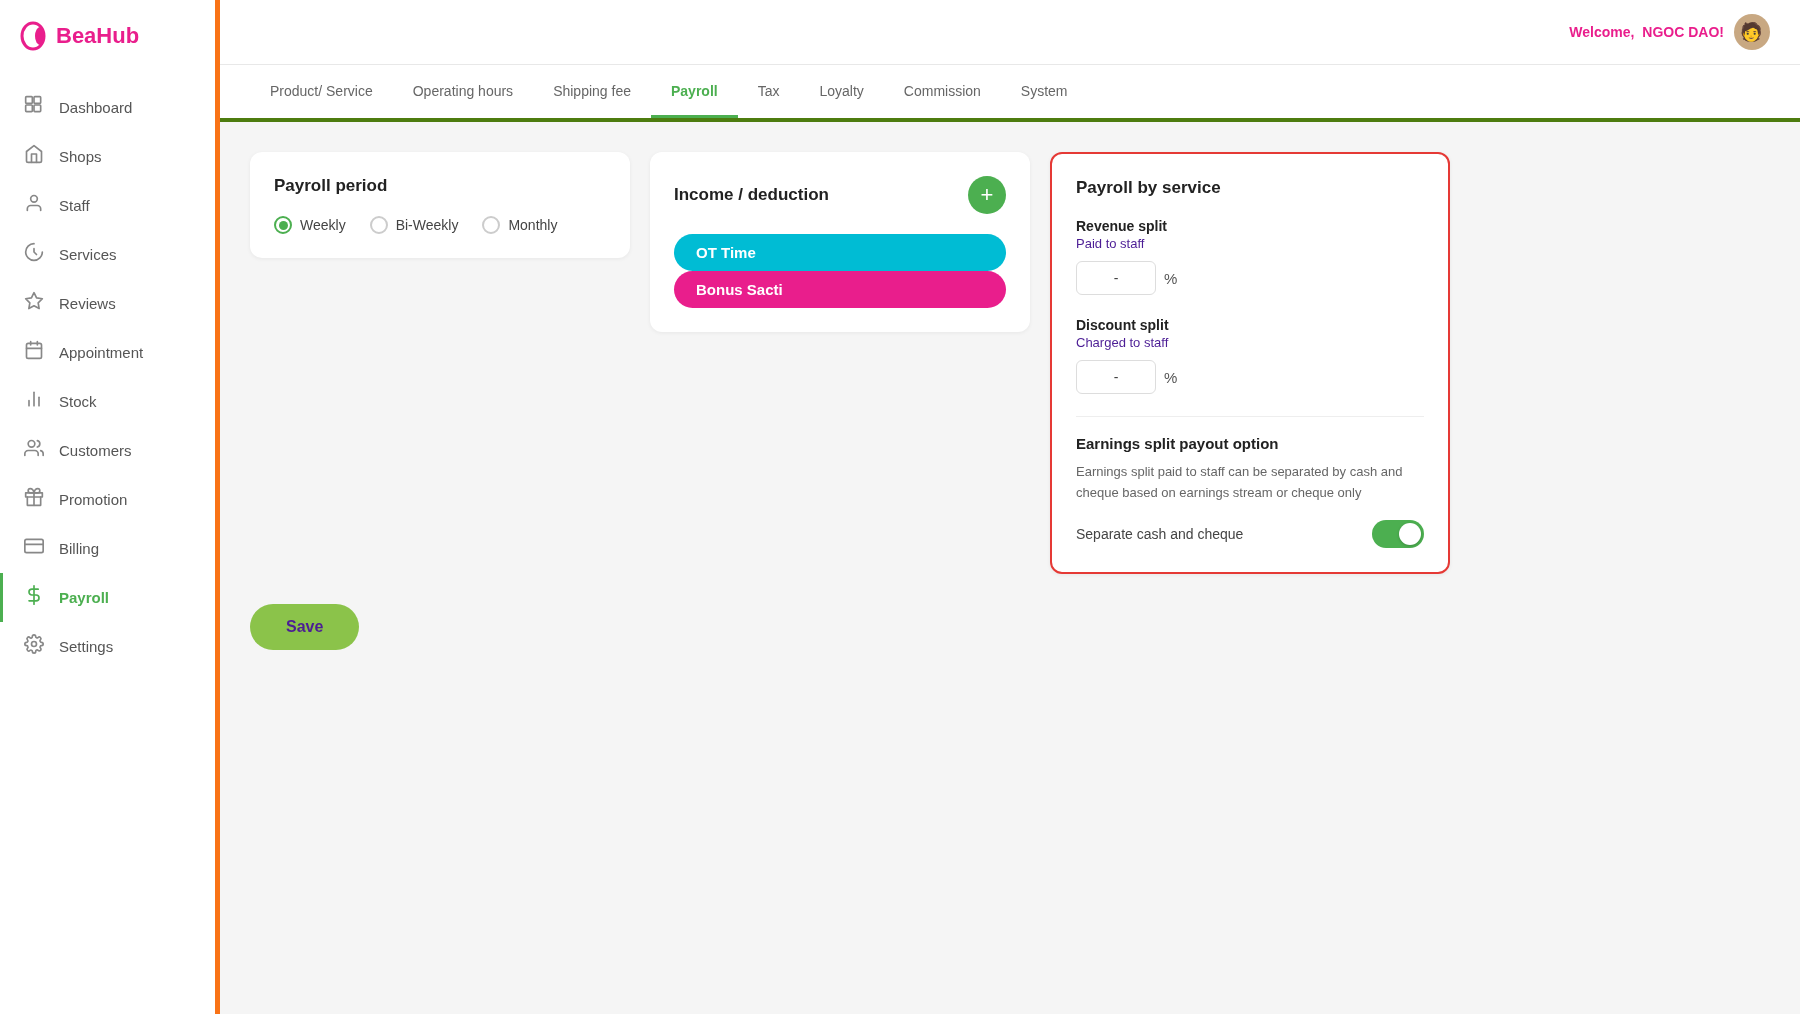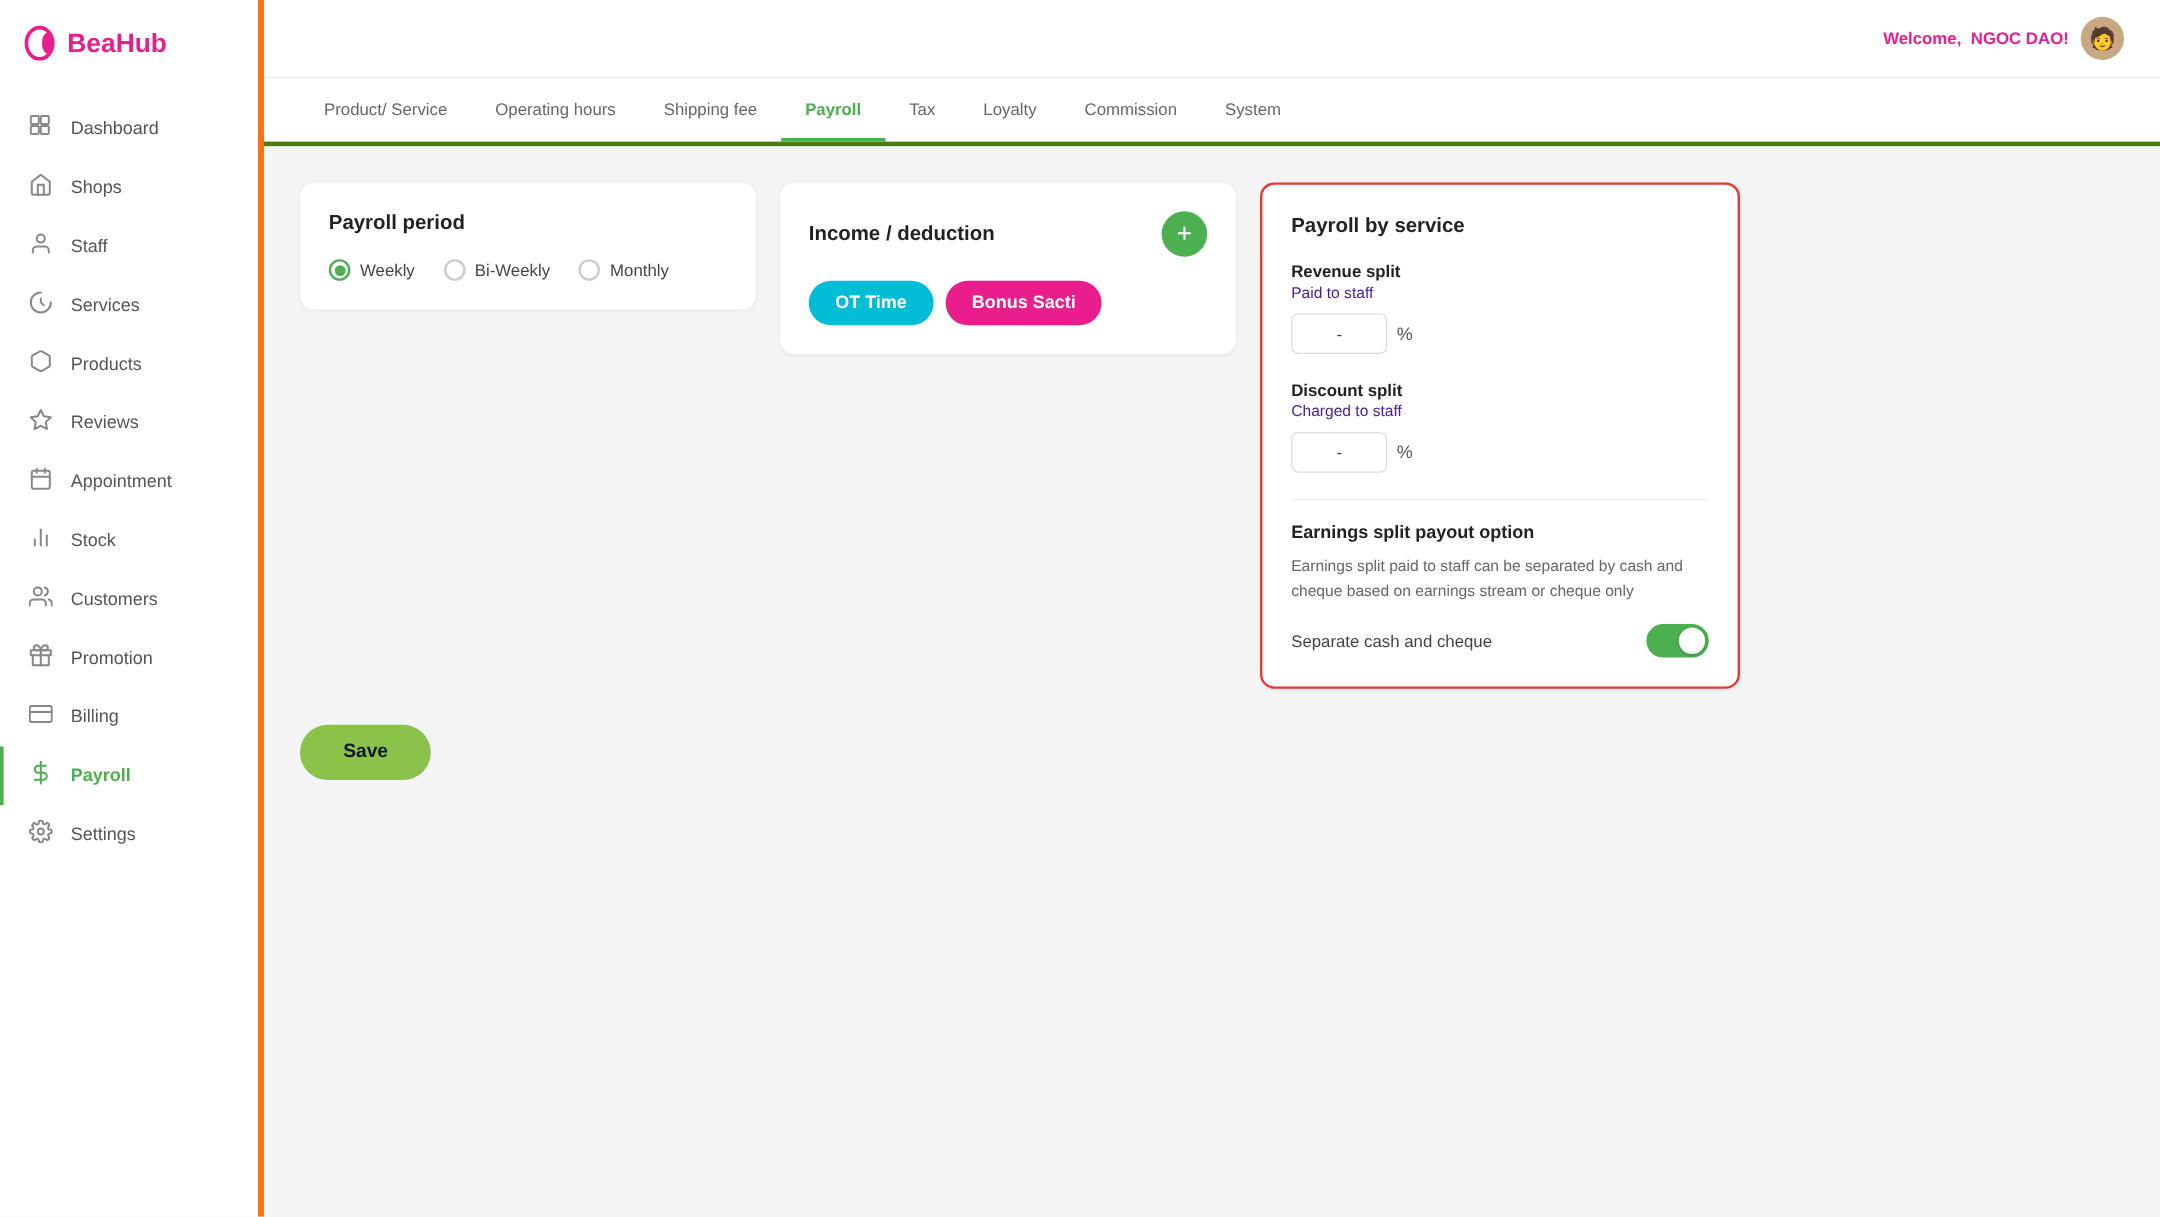--- a/index.html
+++ b/index.html
@@ -164,22 +164,22 @@
       font-size: 22px;
       display: flex;
       align-items: center;
       justify-content: center;
       cursor: pointer;
       border: none;
       line-height: 1;
     }
     .income-tags {
       display: flex;
-      gap: 10px;
       flex-wrap: wrap;
+      flex-direction: column;
     }
     .tag {
       padding: 10px 22px;
       border-radius: 24px;
       font-size: 15px;
       font-weight: 600;
       color: #fff;
       cursor: pointer;
     }
     .tag-cyan { background: #00bcd4; }
@@ -259,21 +259,21 @@
       background: #fff;
       top: 3px;
       right: 3px;
       box-shadow: 0 1px 3px rgba(0,0,0,0.2);
     }
 
     
     .save-section { margin-top: 30px; }
     .save-btn {
       background: #8bc34a;
-      color: #0f172a;
+      color: #4c1d95;
       border: none;
       border-radius: 24px;
       padding: 14px 36px;
       font-size: 16px;
       font-weight: 600;
       cursor: pointer;
     }
   </style>
 </head>
 <body>
@@ -320,28 +320,20 @@
     <span>Staff</span>
   </div>
       <div class="nav-item">
     <span class="nav-icon">
       <svg width="20" height="20" viewBox="0 0 24 24" fill="none" stroke="currentColor" stroke-width="2" stroke-linecap="round" stroke-linejoin="round">
             <path d="M12 2C6.5 2 2 6.5 2 12s4.5 10 10 10 10-4.5 10-10"></path>
             <path d="M12 8v4l3 3"></path>
           </svg>
     </span>
     <span>Services</span>
-  </div>
-      <div class="nav-item">
-    <span class="nav-icon">
-      <svg width="20" height="20" viewBox="0 0 24 24" fill="none" stroke="currentColor" stroke-width="2" stroke-linecap="round" stroke-linejoin="round">
-            <path d="M21 16V8a2 2 0 00-1-1.73l-7-4a2 2 0 00-2 0l-7 4A2 2 0 003 8v8a2 2 0 001 1.73l7 4a2 2 0 002 0l7-4A2 2 0 0021 16z"></path>
-          </svg>
-    </span>
-    <span>Products</span>
   </div>
       <div class="nav-item">
     <span class="nav-icon">
       <svg width="20" height="20" viewBox="0 0 24 24" fill="none" stroke="currentColor" stroke-width="2" stroke-linecap="round" stroke-linejoin="round">
             <polygon points="12 2 15.09 8.26 22 9.27 17 14.14 18.18 21.02 12 17.77 5.82 21.02 7 14.14 2 9.27 8.91 8.26 12 2"></polygon>
           </svg>
     </span>
     <span>Reviews</span>
   </div>
       <div class="nav-item">

